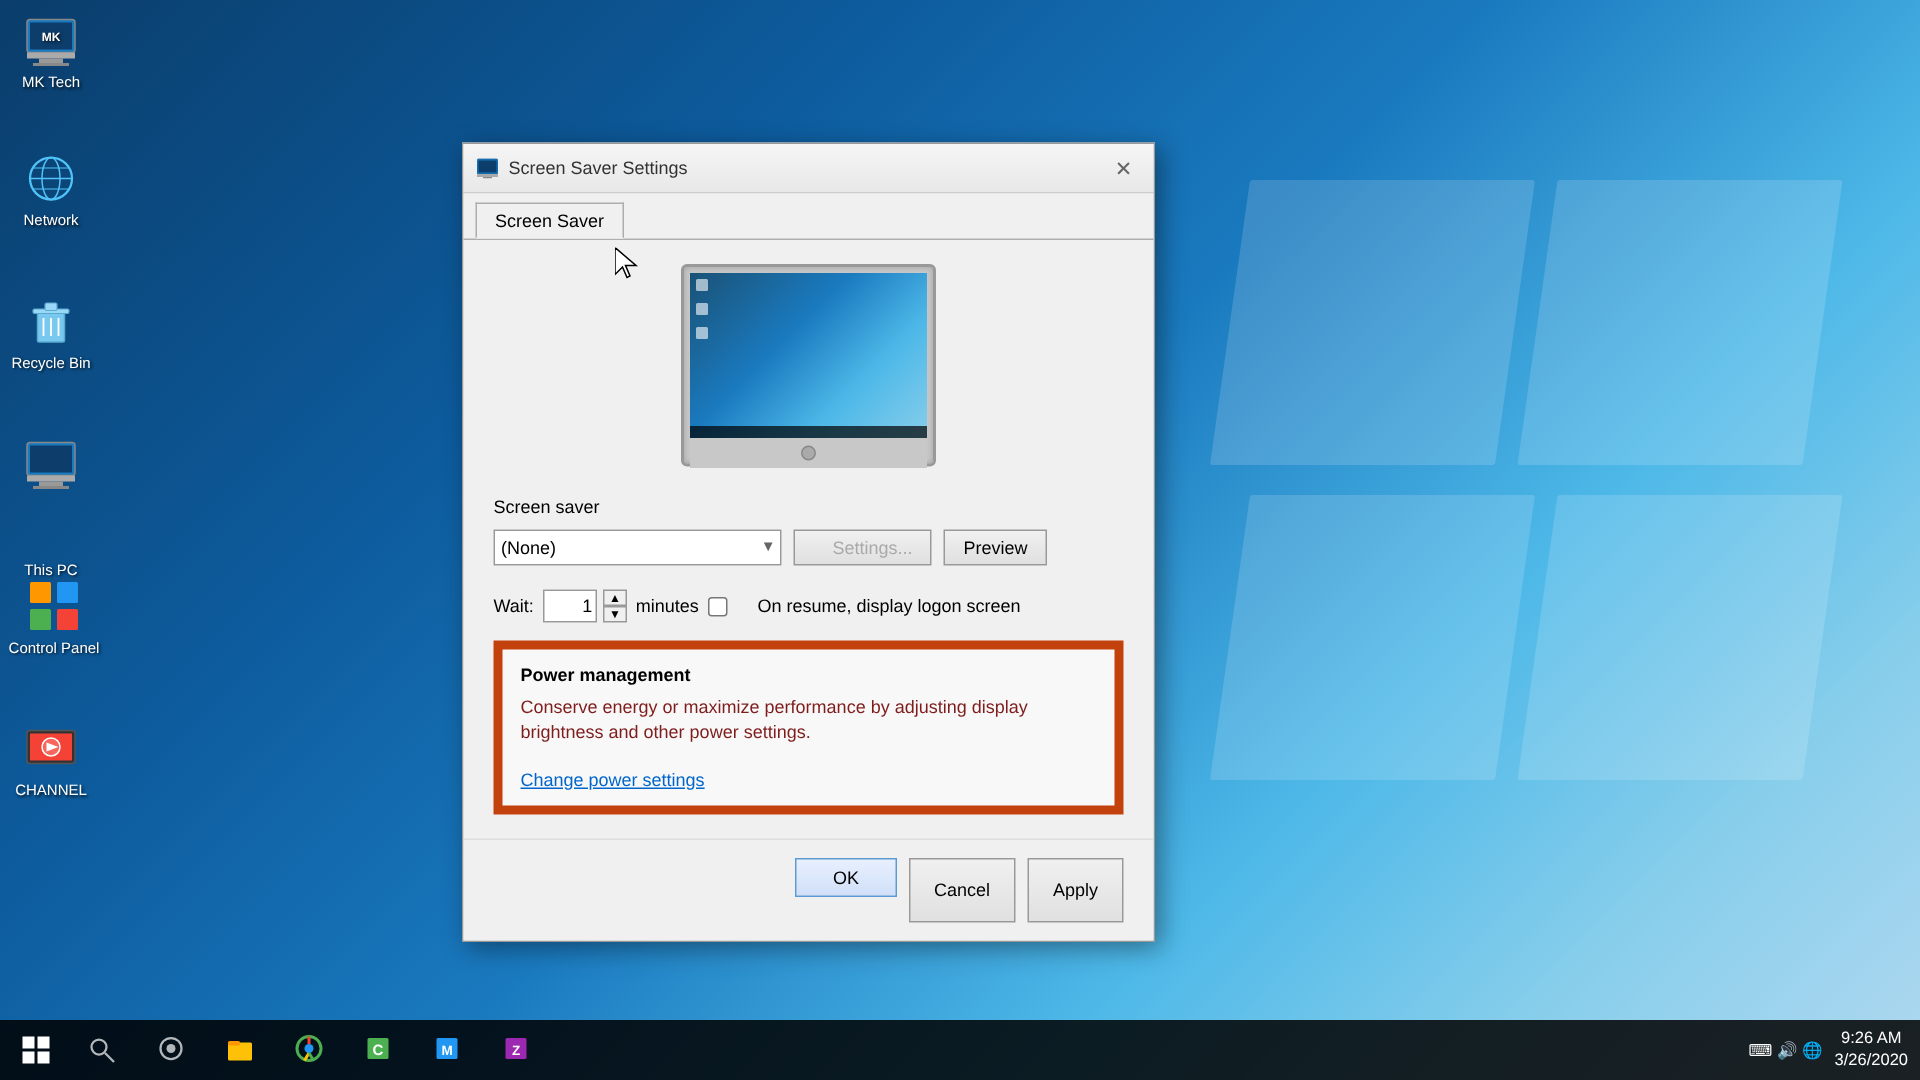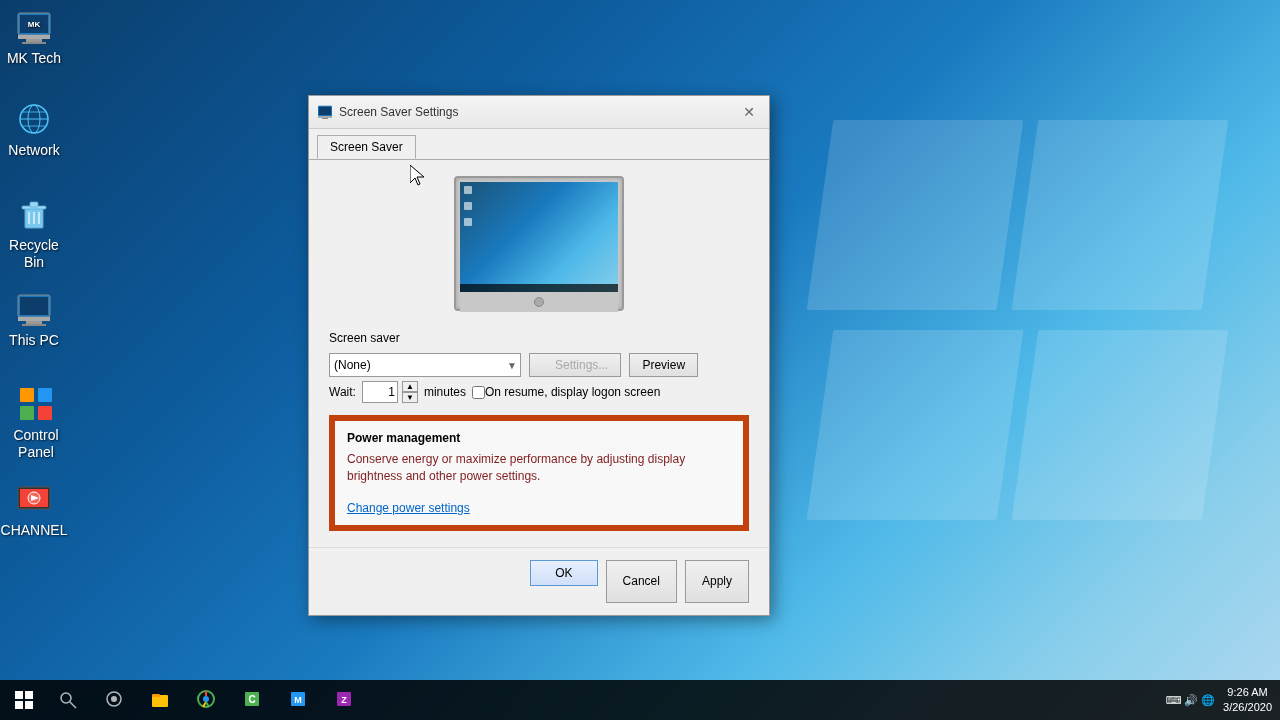--- a/index.html
+++ b/index.html
@@ -72,21 +72,21 @@
     }
     .desktop-icon .icon-img {
       width: 38px;
       height: 38px;
       margin-bottom: 4px;
       display: flex;
       align-items: center;
       justify-content: center;
     }
     .desktop-icon .icon-label {
-      font-size: 14px;
+      font-size: 10px;
       text-align: center;
       line-height: 1.2;
     }
 
     
     .taskbar {
       position: absolute;
       bottom: 0;
       left: 0;
       width: 100%;
@@ -343,21 +343,21 @@
       color: #aaa;
       cursor: default;
       padding-left: 25px;
     }
 
     
     .wait-row {
       display: flex;
       align-items: center;
       gap: 6px;
-      margin-top: 4px;
+      margin-top: 16px;
     }
     .wait-input {
       width: 36px;
       height: 22px;
       border: 1px solid #999;
       text-align: right;
       padding-right: 2px;
       font-size: 12px;
     }
     .spinner {
@@ -373,21 +373,21 @@
       font-size: 8px;
       cursor: pointer;
       display: flex;
       align-items: center;
       justify-content: center;
       line-height: 1;
     }
     .checkbox-label {
       display: flex;
       align-items: center;
-      gap: 0;
+      gap: 20px;
       font-size: 12px;
       cursor: pointer;
     }
     .checkbox-label input[type="checkbox"] {
       width: 13px;
       height: 13px;
       cursor: pointer;
     }
 
     
@@ -498,21 +498,21 @@
         <rect x="6" y="10" width="24" height="3" rx="1" fill="#9ad8f8" stroke="#5aaad0" stroke-width="0.8"></rect>
         <rect x="14" y="6" width="8" height="5" rx="1" fill="#9ad8f8" stroke="#5aaad0" stroke-width="0.8"></rect>
         <line x1="13" y1="16" x2="13" y2="28" stroke="white" stroke-width="1.2"></line>
         <line x1="18" y1="16" x2="18" y2="28" stroke="white" stroke-width="1.2"></line>
         <line x1="23" y1="16" x2="23" y2="28" stroke="white" stroke-width="1.2"></line>
       </svg>
     </div>
     <span class="icon-label">Recycle Bin</span>
   </div>
 
-  <div class="desktop-icon" style="top: 290px; left: 4px;">
+  <div class="desktop-icon" style="top: 290px; left: 4px; gap: 43px;">
     <div class="icon-img">
       <svg width="36" height="36" viewBox="0 0 36 36">
         <rect x="2" y="4" width="32" height="22" rx="2" fill="#1a7abf" stroke="#888" stroke-width="1"></rect>
         <rect x="4" y="6" width="28" height="18" fill="#0d3d6b"></rect>
         <rect x="2" y="26" width="32" height="4" fill="#aaa"></rect>
         <rect x="10" y="30" width="16" height="3" fill="#999"></rect>
         <rect x="6" y="33" width="24" height="2" fill="#888"></rect>
       </svg>
     </div>
     <span class="icon-label">This PC</span>

